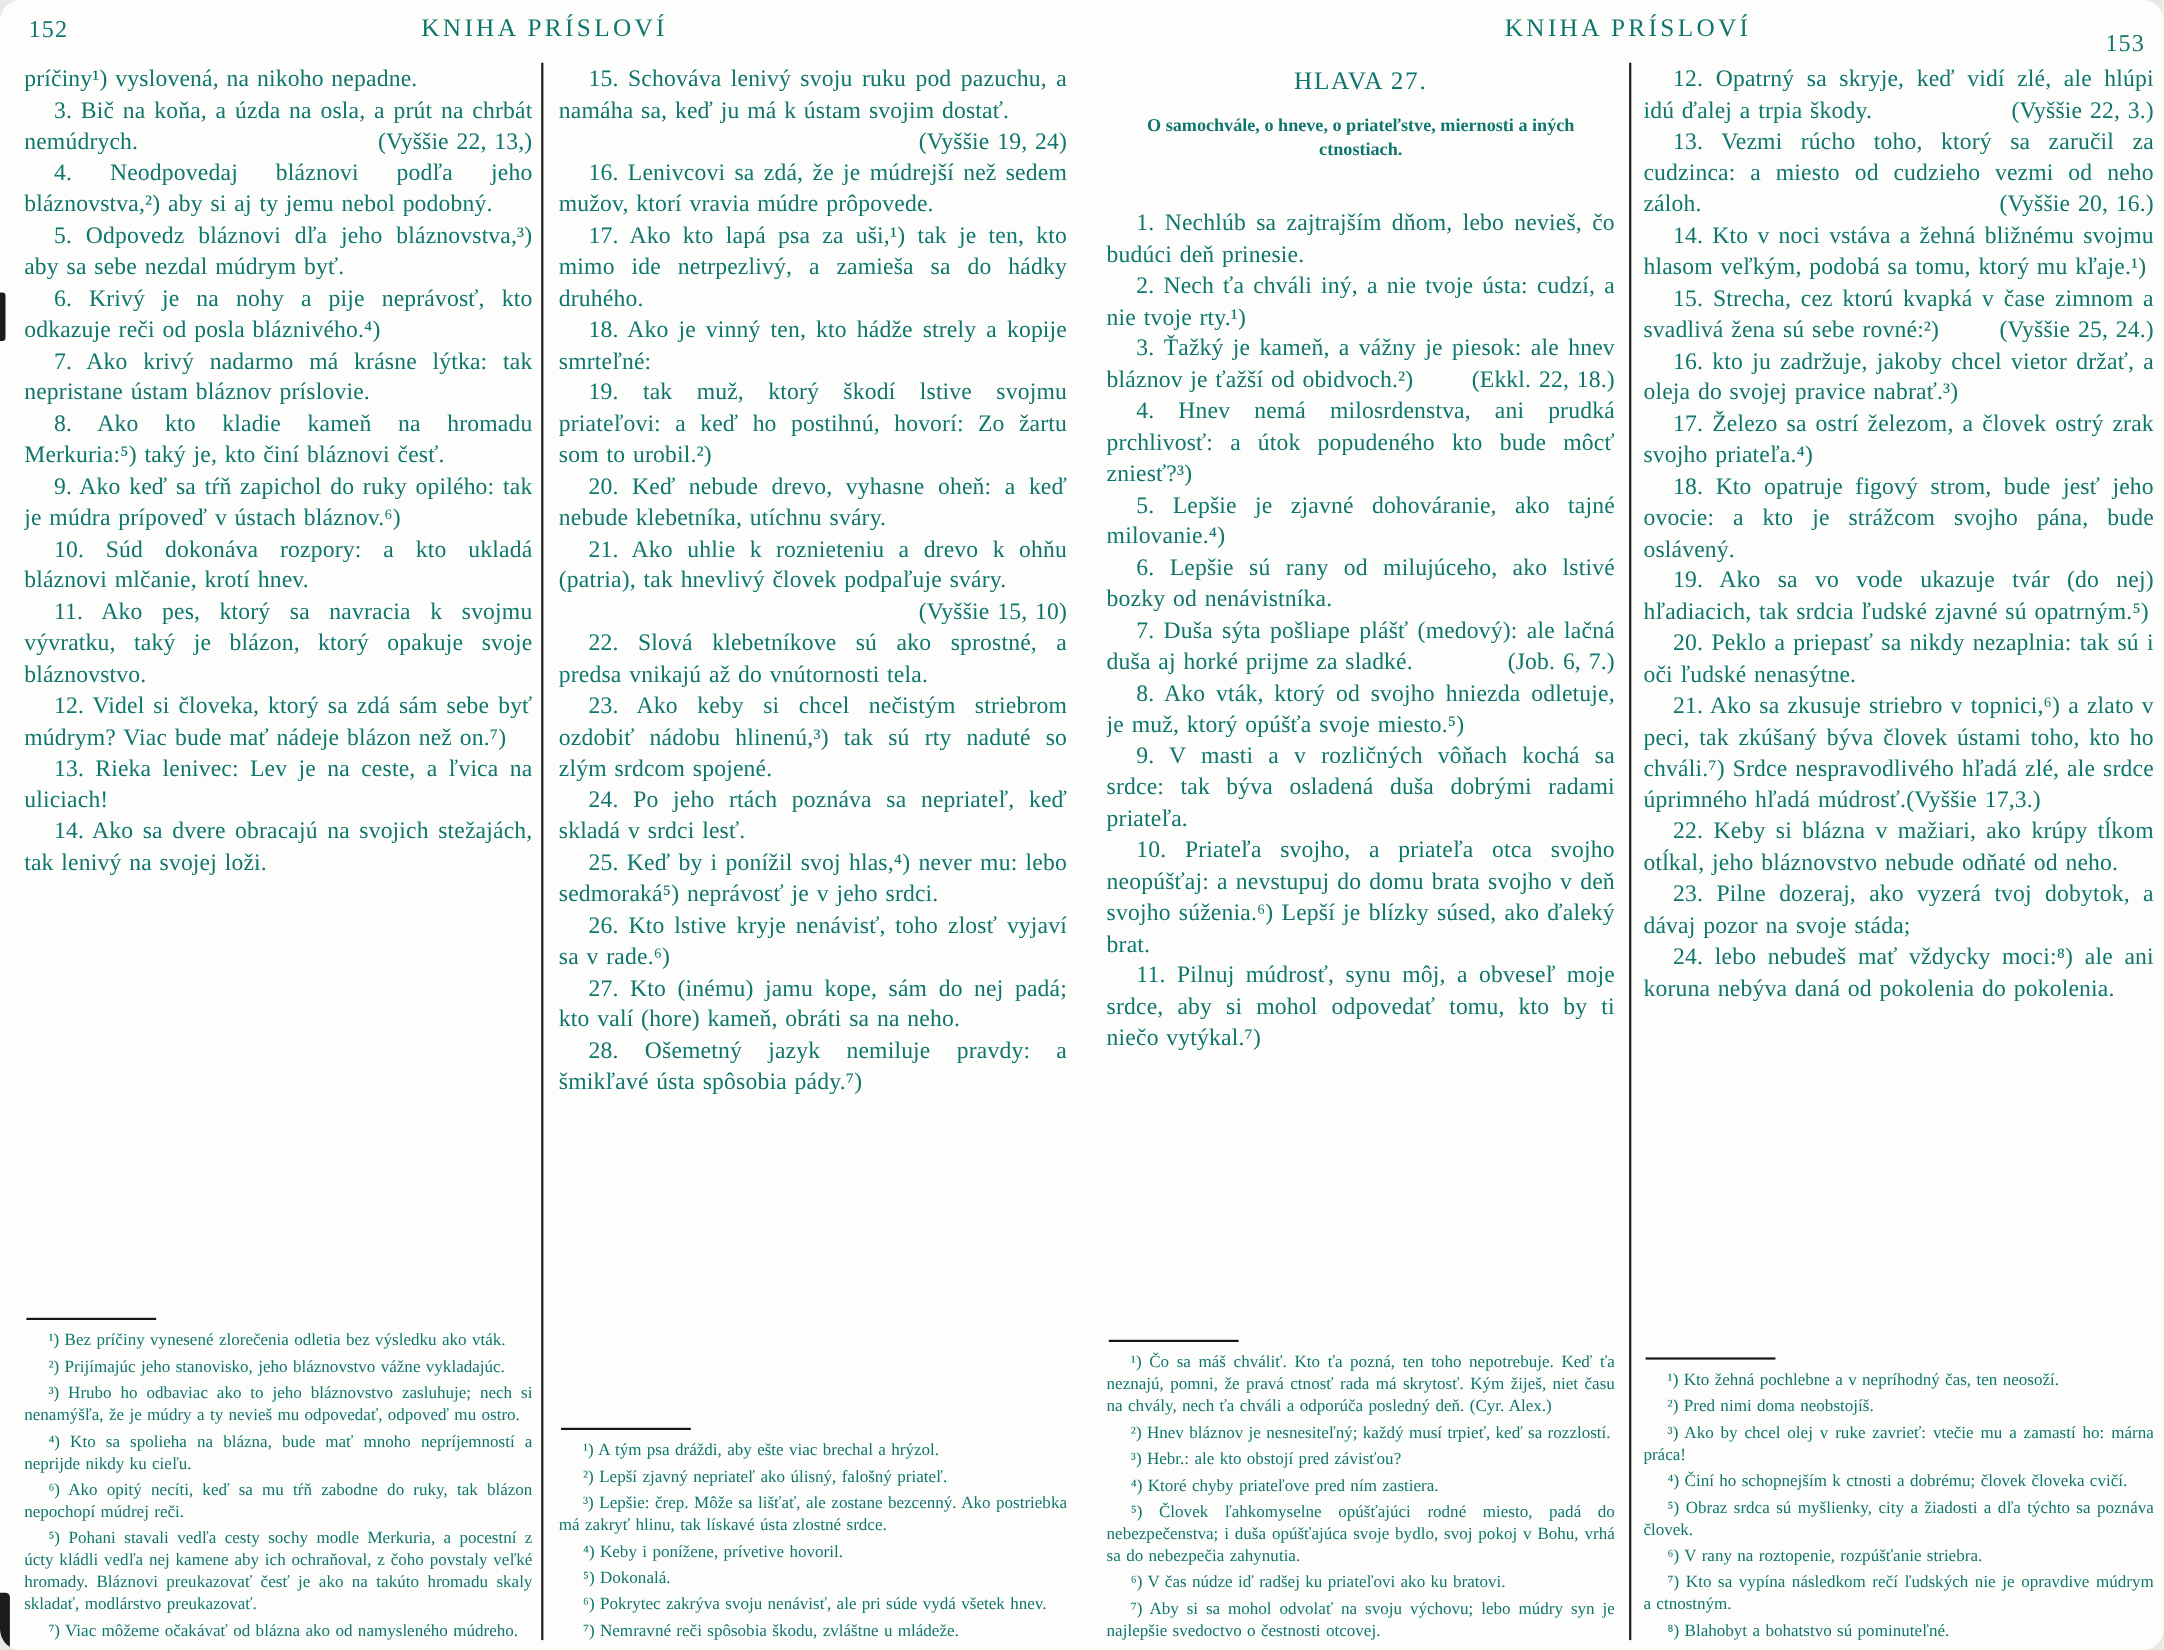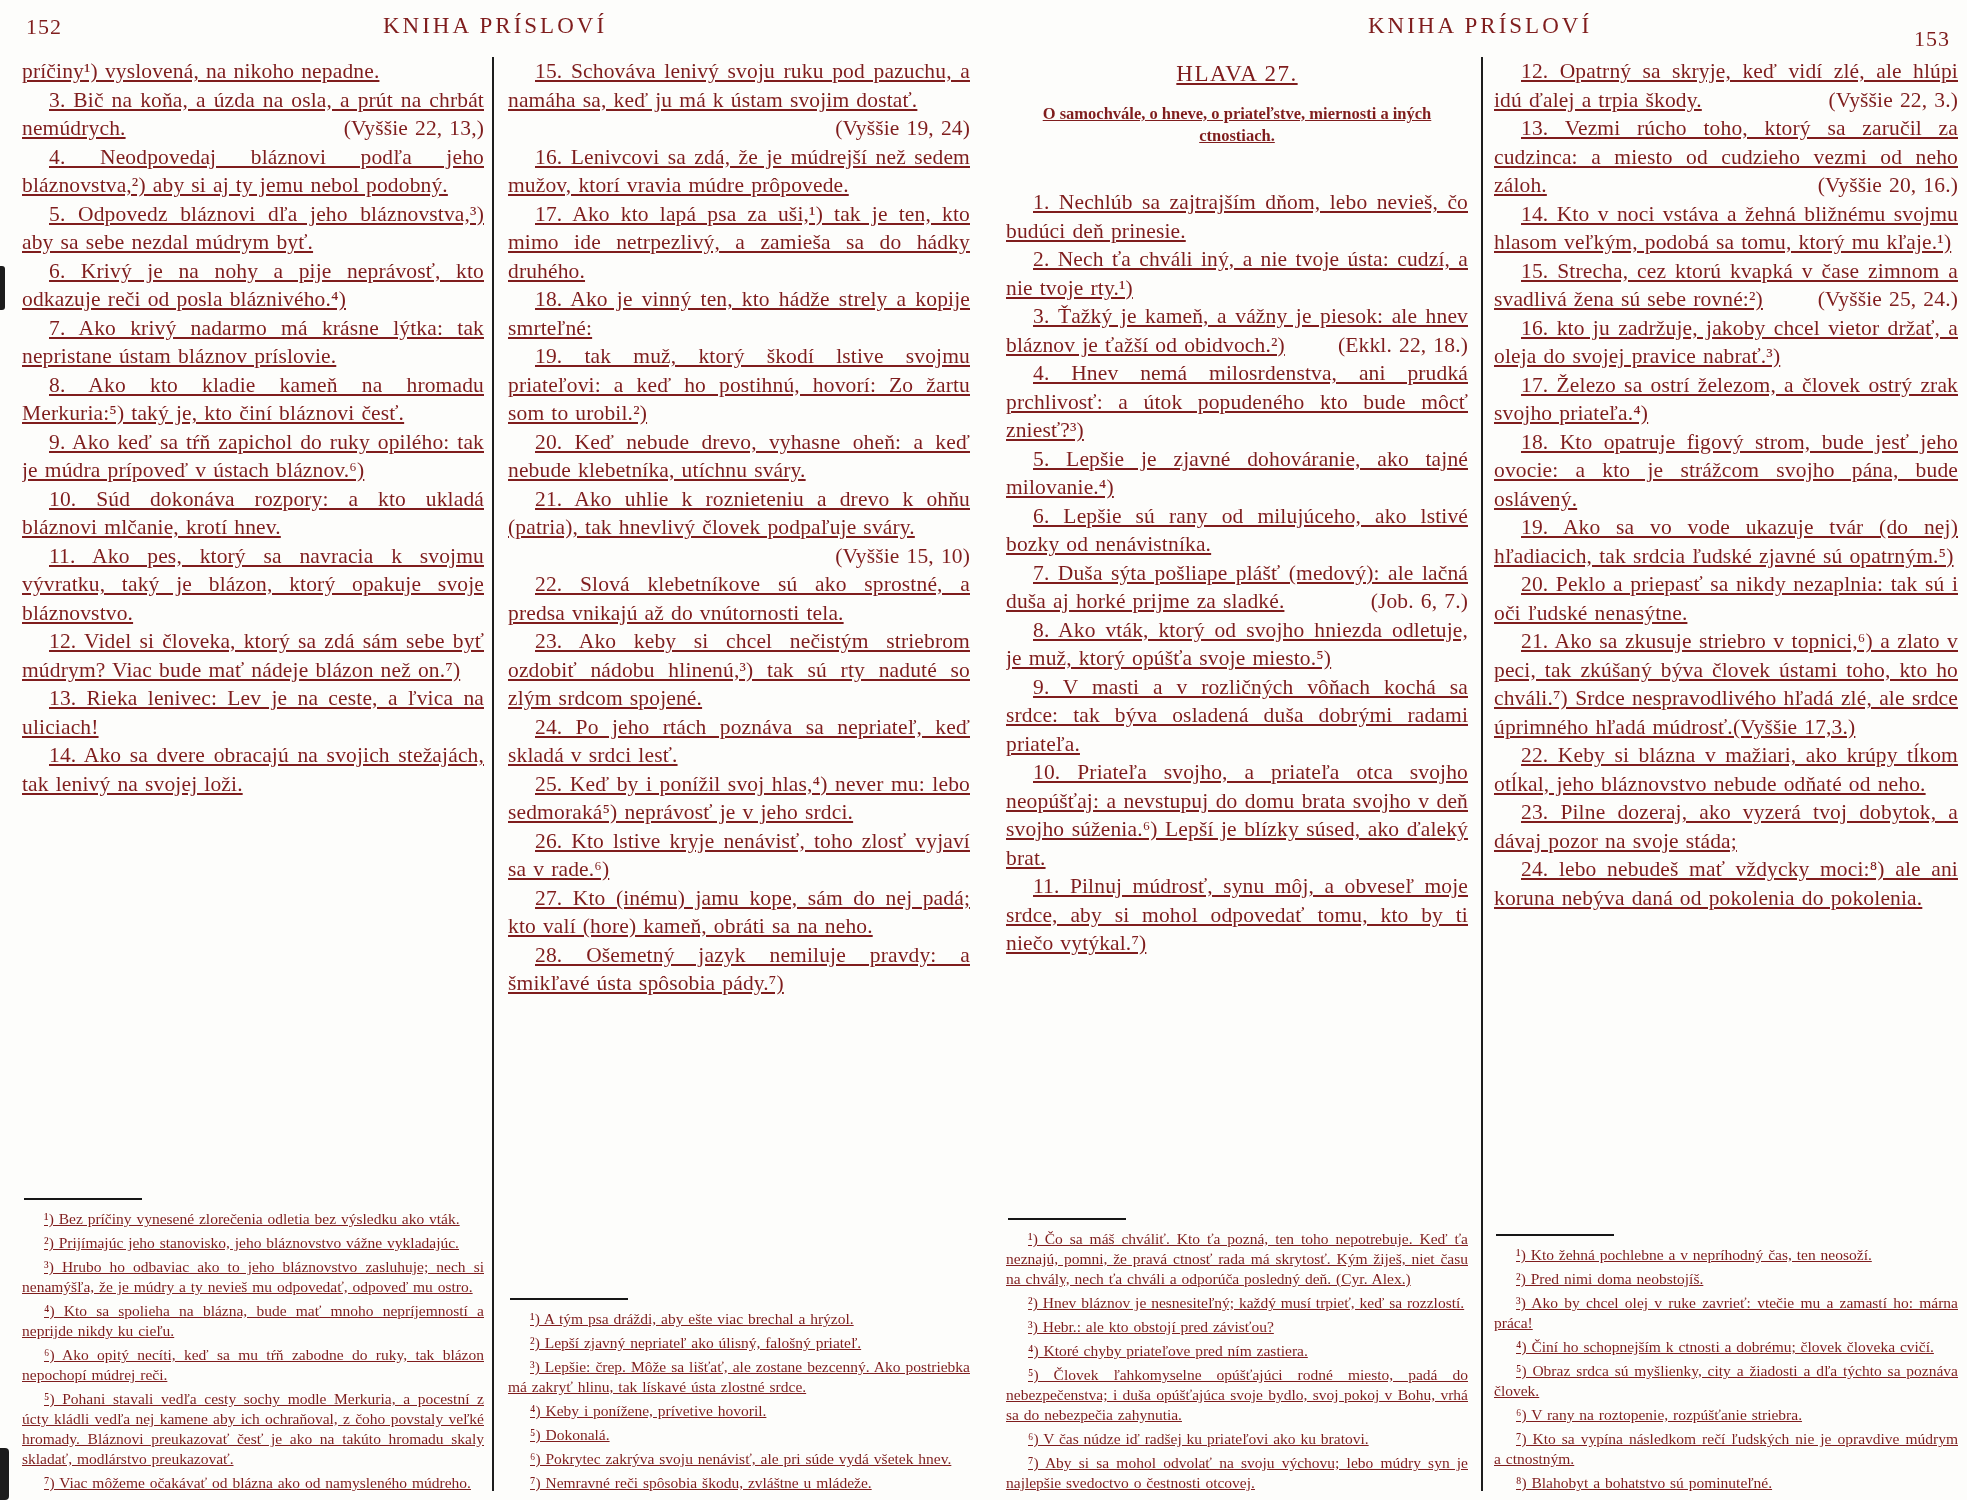--- a/index.html
+++ b/index.html
@@ -1,33 +1,34 @@
 <!DOCTYPE html>
 <html lang="sk"><head>
 <meta charset="utf-8">
 <style>
   html,body{margin:0;padding:0;}
   body{background:#e8e8e6;}
   .sheet{
     position:relative; width:1967px; height:1500px; overflow:hidden;
-    background:#fdfdfb; color:#7f1d1d;
+    background:#fdfdfb; color:#0f766e;
     font-family:"Liberation Serif","DejaVu Serif",serif;
+    border-radius:19px;
   }
   .pnum{position:absolute; top:14px; font-size:22px; letter-spacing:1px;}
   .pnum.left{left:26px;}
   .pnum.right{left:1000px; width:950px; text-align:right;margin-top:12px;}
   .rtitle{position:absolute; top:13px; font-size:23px; letter-spacing:3px; text-align:center;}
   .rtitle.lt{left:20px; width:950px;}
   .rtitle.rt{left:1000px; width:960px;}
   .vrule{position:absolute; top:57px; height:1434px; width:2px; background:#1d1d1d;}
   .vrule.v1{left:492px;}
   .vrule.v2{left:1481px;}
   .col{
     position:absolute; top:57px; height:1436px; overflow:hidden;
-    display:flex; flex-direction:column;text-decoration:underline;
+    display:flex; flex-direction:column;
   }
   .col.c1{left:22px;  width:462px;}
   .col.c2{left:508px; width:462px;}
   .col.c3{left:1006px;width:462px;gap:13px;}
   .col.c4{left:1494px;width:464px;}
   .verse{
     margin:0; font-size:21.5px; line-height:28.5px;
     text-align:justify; text-indent:27px; clear:both;
     word-spacing:1.5px; letter-spacing:0.15px;
   }

